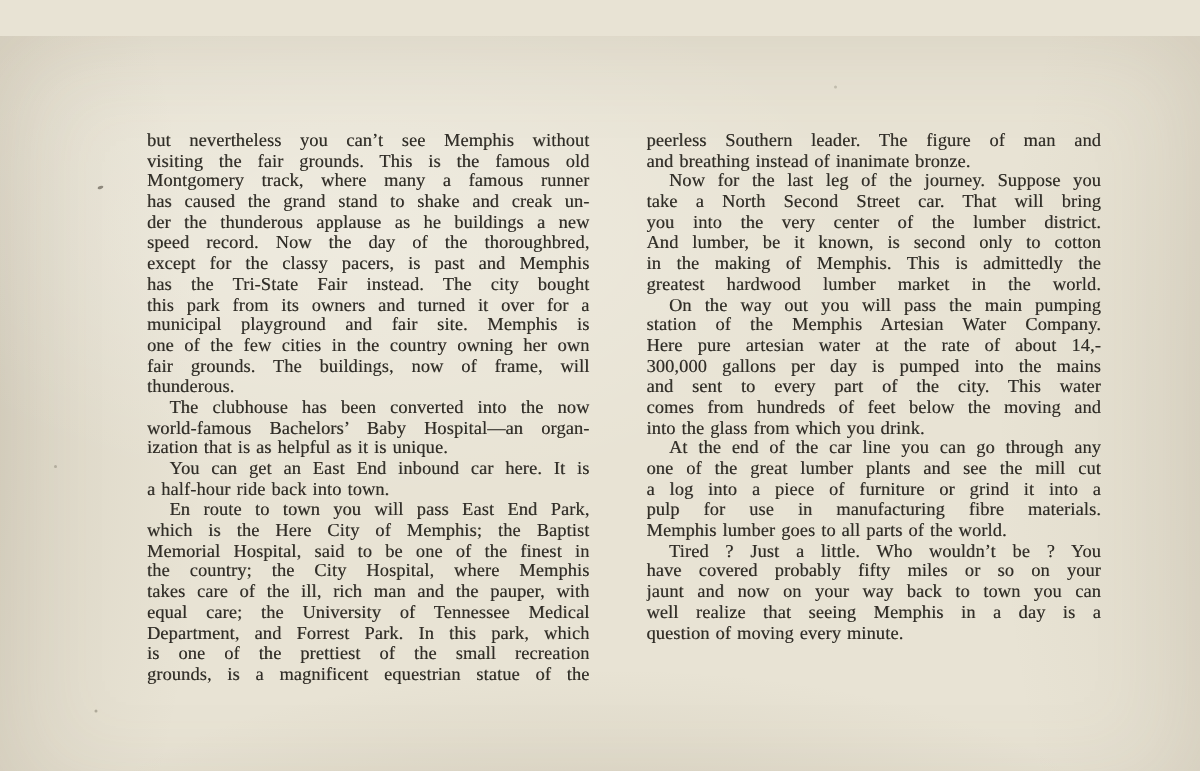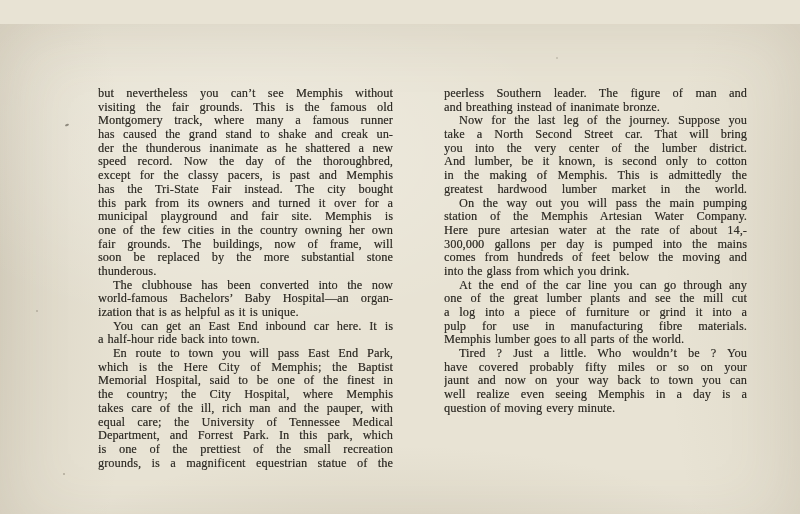--- a/index.html
+++ b/index.html
@@ -26,21 +26,21 @@
     position: absolute;
     top: 63px;
     font-size: 12.2px;
     line-height: 13.7px;
     color: #302d27;
     text-shadow: 0.25px 0.25px 0 rgba(48,45,39,0.55);
     word-spacing: 0.8px;
     letter-spacing: 0.1px;
   }
   .col-left  { left: 98px;  width: 295px; }
-  .col-right { left: 444px; width: 303px; font-family: Liberation Serif, serif; }
+  .col-right { left: 431px; width: 303px; font-family: Liberation Serif, serif; }
   .paragraph { margin: 0; }
   .line {
     text-align: justify;
     text-align-last: justify;
     white-space: normal;
     overflow: hidden;
     height: 13.7px;
   }
   .line.last   { text-align-last: left; }
   .line.indent { text-indent: 15px; }
@@ -57,29 +57,28 @@
 </head>
 <body>
 
 <div class="page">
   <div class="column col-left">
       <div class="paragraph">
         <div class="line">but nevertheless you can’t see Memphis without</div>
         <div class="line">visiting the fair grounds. This is the famous old</div>
         <div class="line">Montgomery track, where many a famous runner</div>
         <div class="line">has caused the grand stand to shake and creak un-</div>
-        <div class="line">der the thunderous inanimate as he shattered a new</div>
+        <div class="line">der the thunderous applause as he buildings a new</div>
         <div class="line">speed record. Now the day of the thoroughbred,</div>
         <div class="line">except for the classy pacers, is past and Memphis</div>
         <div class="line">has the Tri-State Fair instead. The city bought</div>
         <div class="line">this park from its owners and turned it over for a</div>
         <div class="line">municipal playground and fair site. Memphis is</div>
         <div class="line">one of the few cities in the country owning her own</div>
         <div class="line">fair grounds. The buildings, now of frame, will</div>
-        <div class="line">soon be replaced by the more substantial stone</div>
         <div class="line last">thunderous.</div>
       </div>
       <div class="paragraph">
         <div class="line indent">The clubhouse has been converted into the now</div>
         <div class="line">world-famous Bachelors’ Baby Hospital—an organ-</div>
         <div class="line last">ization that is as helpful as it is unique.</div>
       </div>
       <div class="paragraph">
         <div class="line indent">You can get an East End inbound car here. It is</div>
         <div class="line last">a half-hour ride back into town.</div>
@@ -107,35 +106,36 @@
         <div class="line">you into the very center of the lumber district.</div>
         <div class="line">And lumber, be it known, is second only to cotton</div>
         <div class="line">in the making of Memphis. This is admittedly the</div>
         <div class="line">greatest hardwood lumber market in the world.</div>
       </div>
       <div class="paragraph">
         <div class="line indent">On the way out you will pass the main pumping</div>
         <div class="line">station of the Memphis Artesian Water Company.</div>
         <div class="line">Here pure artesian water at the rate of about 14,-</div>
         <div class="line">300,000 gallons per day is pumped into the mains</div>
+        <div class="line">and sent to every part of the city. This water</div>
         <div class="line">comes from hundreds of feet below the moving and</div>
         <div class="line last">into the glass from which you drink.</div>
       </div>
       <div class="paragraph">
         <div class="line indent">At the end of the car line you can go through any</div>
         <div class="line">one of the great lumber plants and see the mill cut</div>
         <div class="line">a log into a piece of furniture or grind it into a</div>
         <div class="line">pulp for use in manufacturing fibre materials.</div>
         <div class="line last">Memphis lumber goes to all parts of the world.</div>
       </div>
       <div class="paragraph">
         <div class="line indent">Tired ? Just a little. Who wouldn’t be ? You</div>
         <div class="line">have covered probably fifty miles or so on your</div>
         <div class="line">jaunt and now on your way back to town you can</div>
-        <div class="line">well realize even seeing Memphis in a day is a</div>
+        <div class="line">well realize that seeing Memphis in a day is a</div>
         <div class="line last">question of moving every minute.</div>
       </div>
     </div>
   <div class="speck s1"></div>
   <div class="speck s2"></div>
   <div class="speck s3"></div>
   <div class="speck s4"></div>
 </div>
 
 </body></html>

